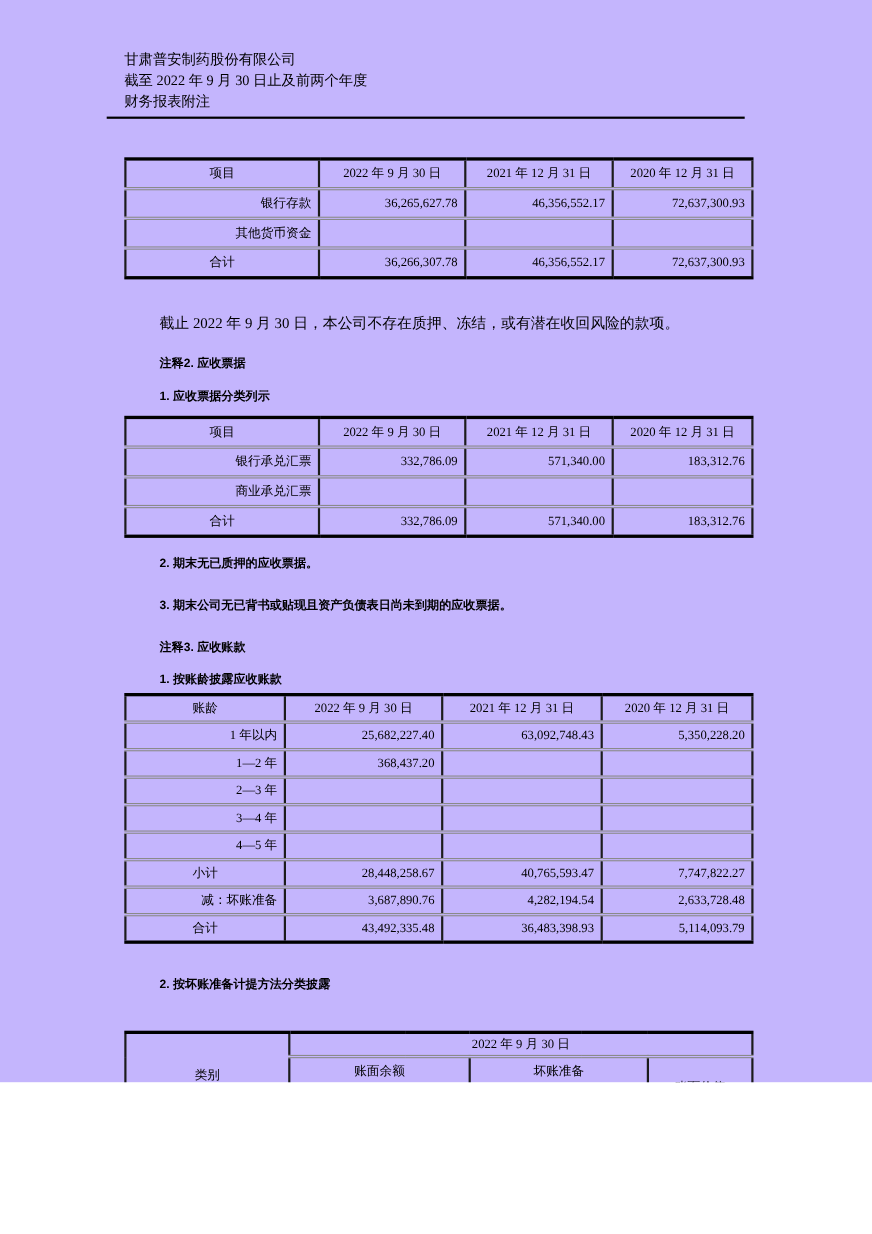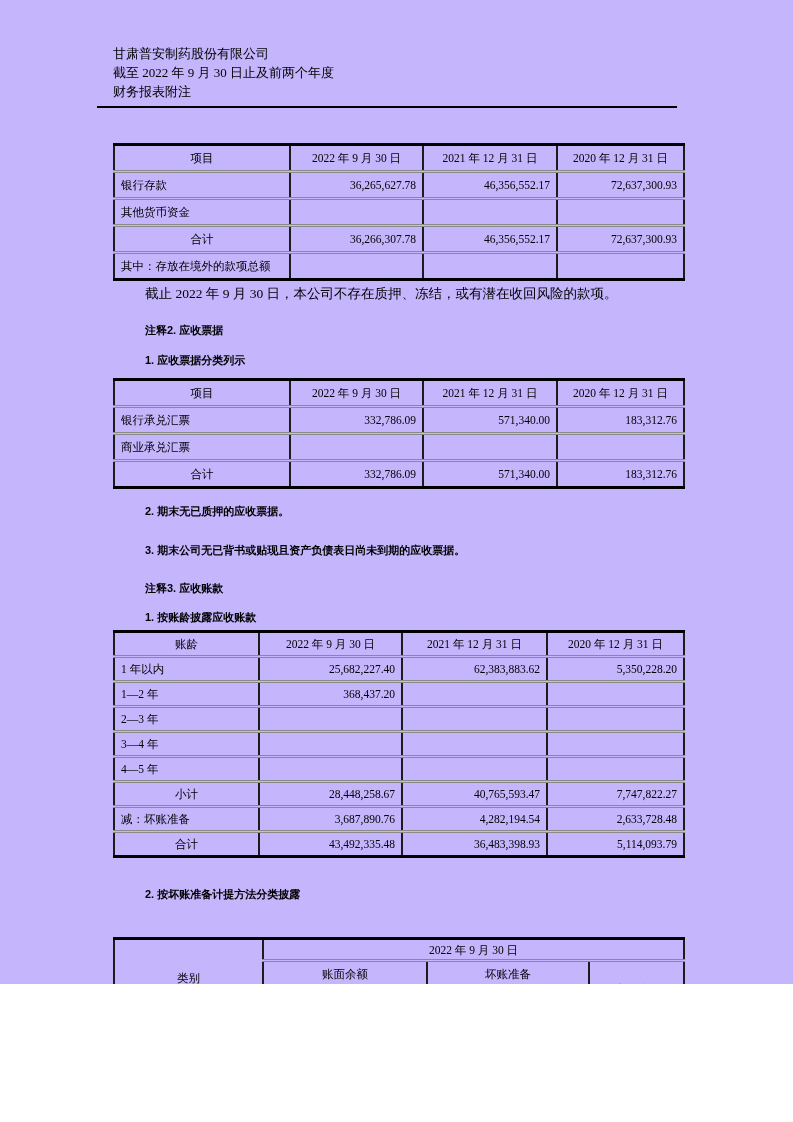--- a/index.html
+++ b/index.html
@@ -27,21 +27,21 @@
   .doc-table tr:first-child td { border-top:3px solid #000; }
   .doc-table tr:last-child td  { border-bottom:3px solid #000; }
   .doc-table td.bb { border-bottom:3px solid #404040; }
 
   .t12 tr { height:27px; }
   .t3  tr { height:25px; }
   .t4  tr.r1 { height:22px; }
   .t4  tr.r2 { height:27px; }
   .t4  tr.r3 { height:30px; }
 
-  .al { text-align:left; }
+  .al { text-align:right; }
   .ac { text-align:center; }
   .ar { text-align:right; }
   .tight { padding:0 1px;text-align:right; }
   .wrap { white-space:normal; line-height:13px; }
 
   .footer {
     position:absolute; left:113px; top:1048px; width:570px;
     text-align:center; font-size:12px;
   }
 </style>
@@ -82,26 +82,20 @@
       <td class="ar"></td>
       <td class="ar"></td>
       <td class="ar"></td>
     </tr>
     <tr>
       <td class="ac">合计</td>
       <td class="ar">36,266,307.78</td>
       <td class="ar">46,356,552.17</td>
       <td class="ar">72,637,300.93</td>
     </tr>
-    <tr>
-      <td class="al">其中：存放在境外的款项总额</td>
-      <td class="ar"></td>
-      <td class="ar"></td>
-      <td class="ar"></td>
-    </tr>
   </tbody>
     </table>
 
   <div class="abs para" style="left:145px; top:286px;">截止 2022 年 9 月 30 日，本公司不存在质押、冻结，或有潜在收回风险的款项。</div>
 
   <div class="abs bold-h" style="left:145px; top:323px;">注释2. 应收票据</div>
   <div class="abs bold-h" style="left:145px; top:353px;">1. 应收票据分类列示</div>
 
   <table class="doc-table t12 abs" style="left:113px; top:378px;">
     <colgroup>
@@ -154,21 +148,21 @@
     <tbody>
         <tr>
       <td class="ac">账龄</td>
       <td class="ac">2022 年 9 月 30 日</td>
       <td class="ac">2021 年 12 月 31 日</td>
       <td class="ac">2020 年 12 月 31 日</td>
     </tr>
     <tr>
       <td class="al">1 年以内</td>
       <td class="ar">25,682,227.40</td>
-      <td class="ar">62,383,883.62</td>
+      <td class="ar">63,092,748.43</td>
       <td class="ar">5,350,228.20</td>
     </tr>
     <tr>
       <td class="al">1—2 年</td>
       <td class="ar">368,437.20</td>
       <td class="ar"></td>
       <td class="ar"></td>
     </tr>
     <tr>
       <td class="al">2—3 年</td>

